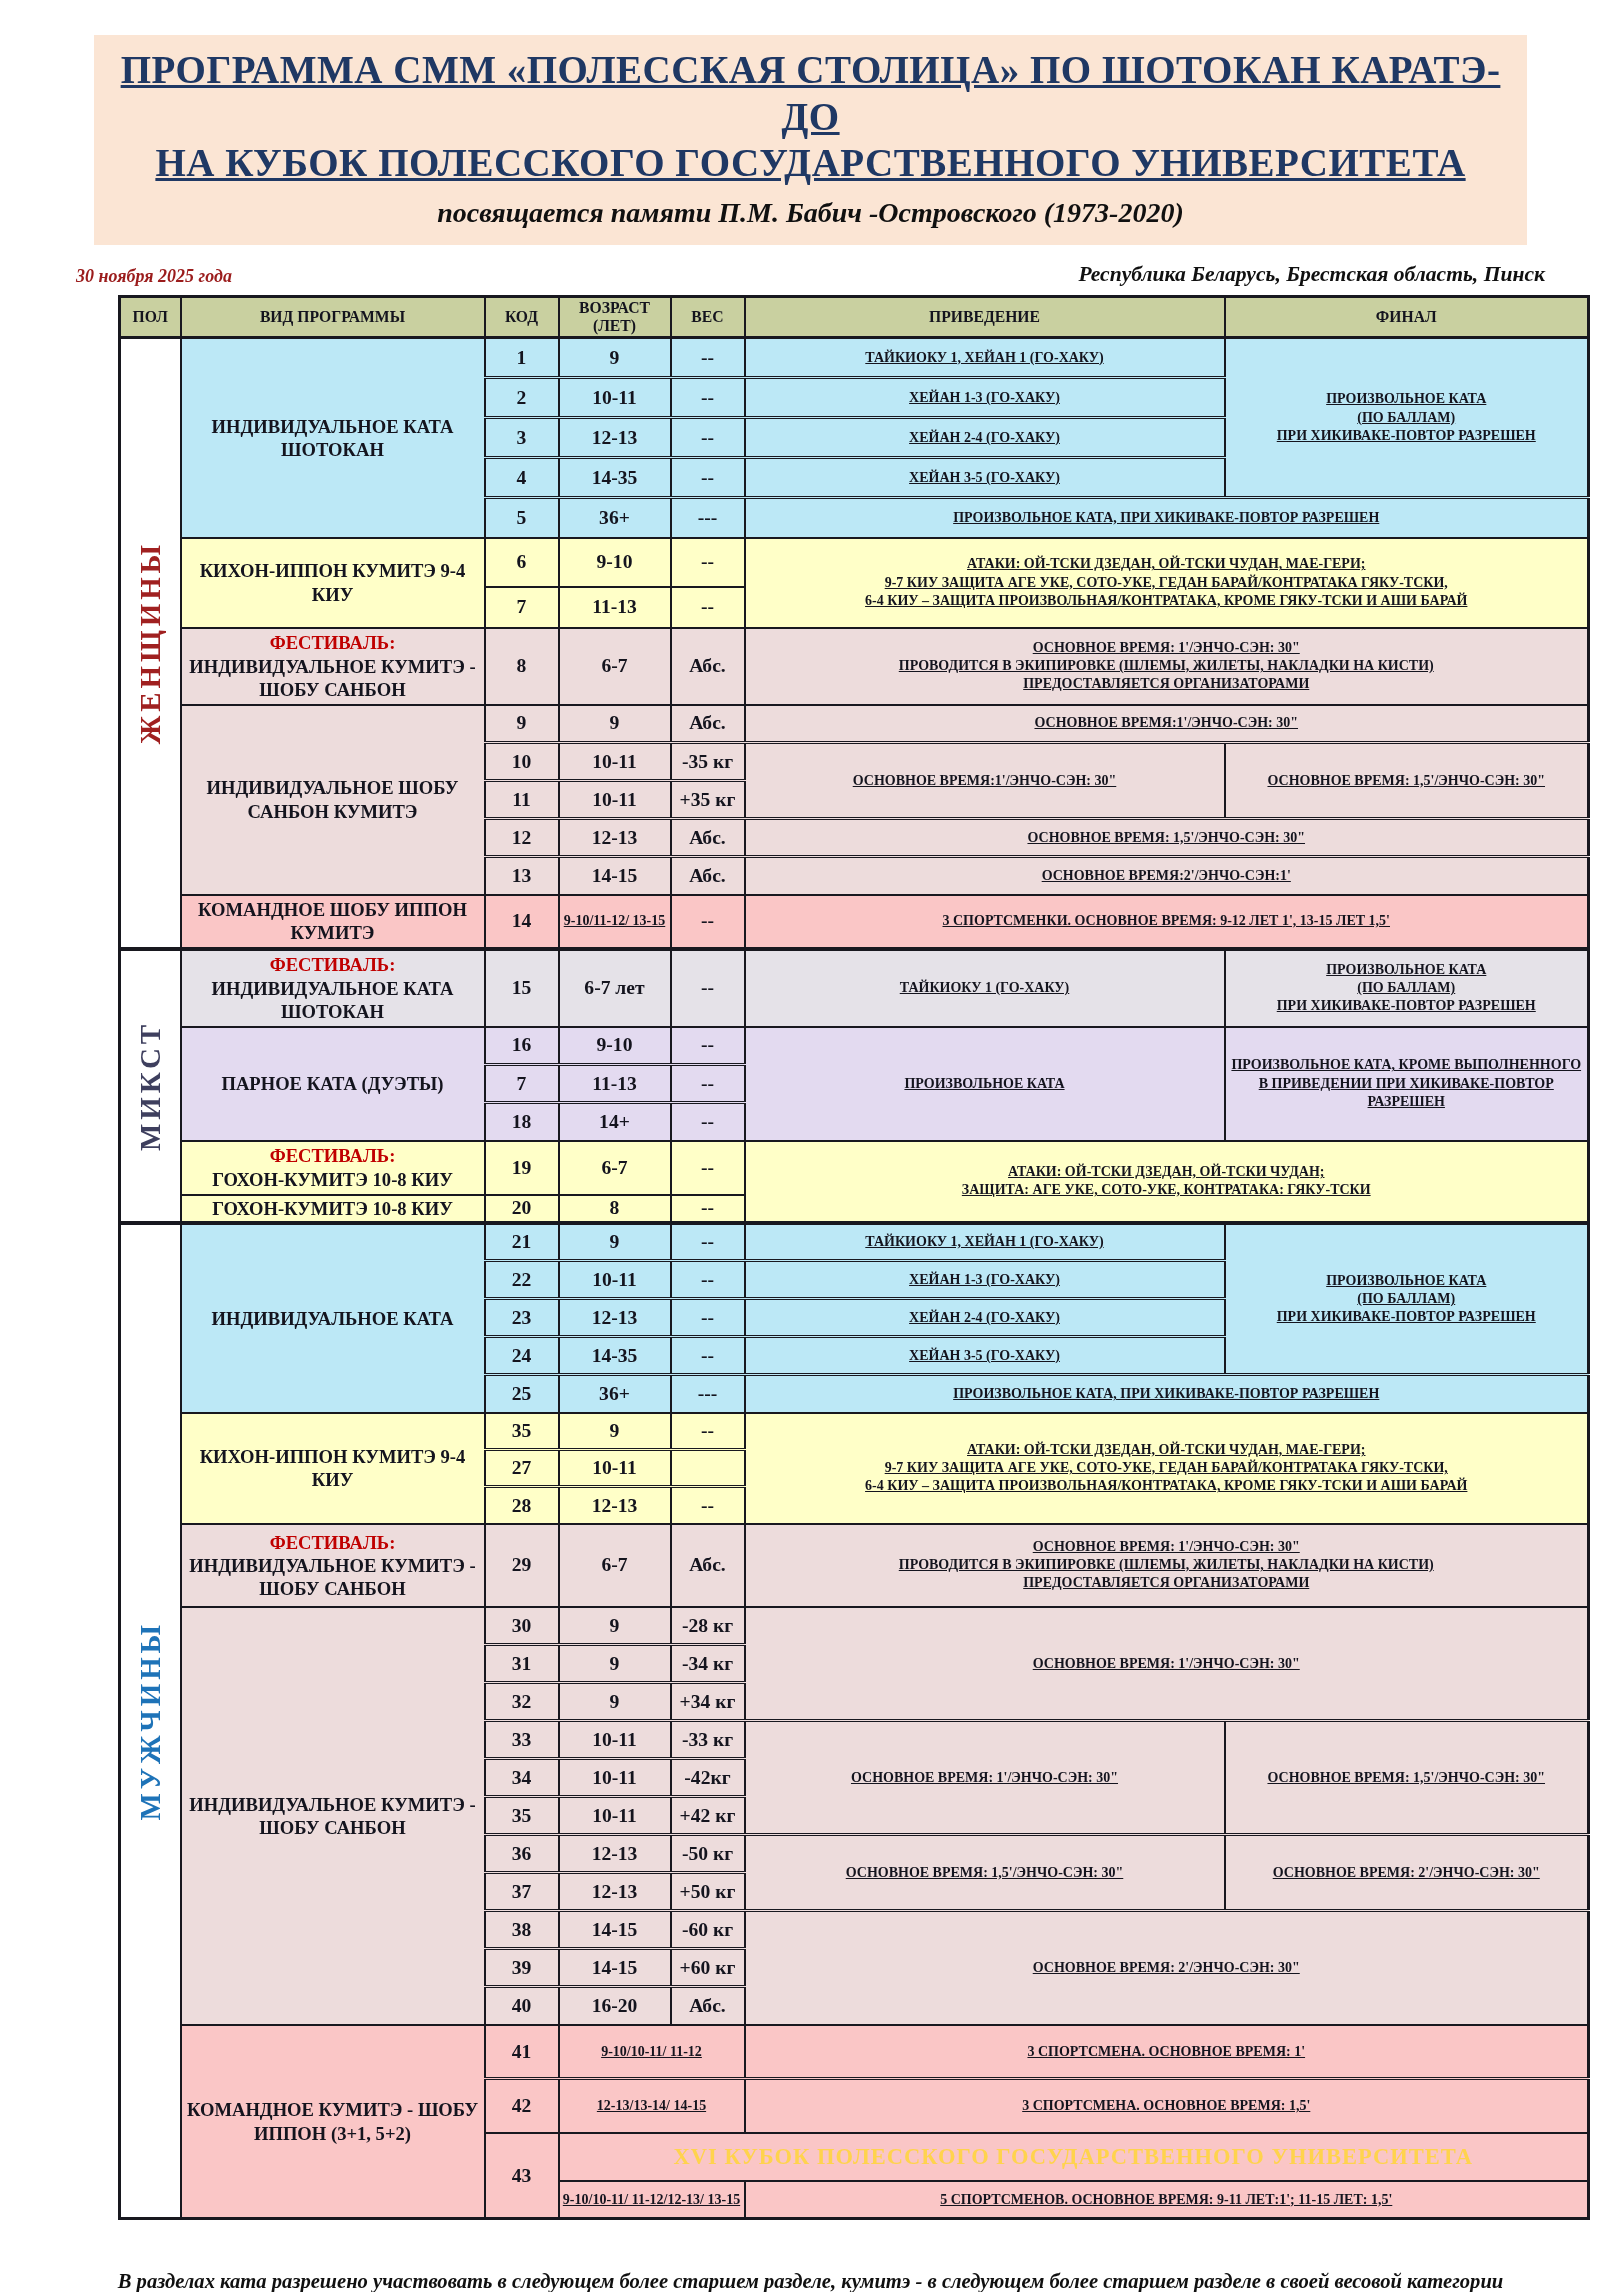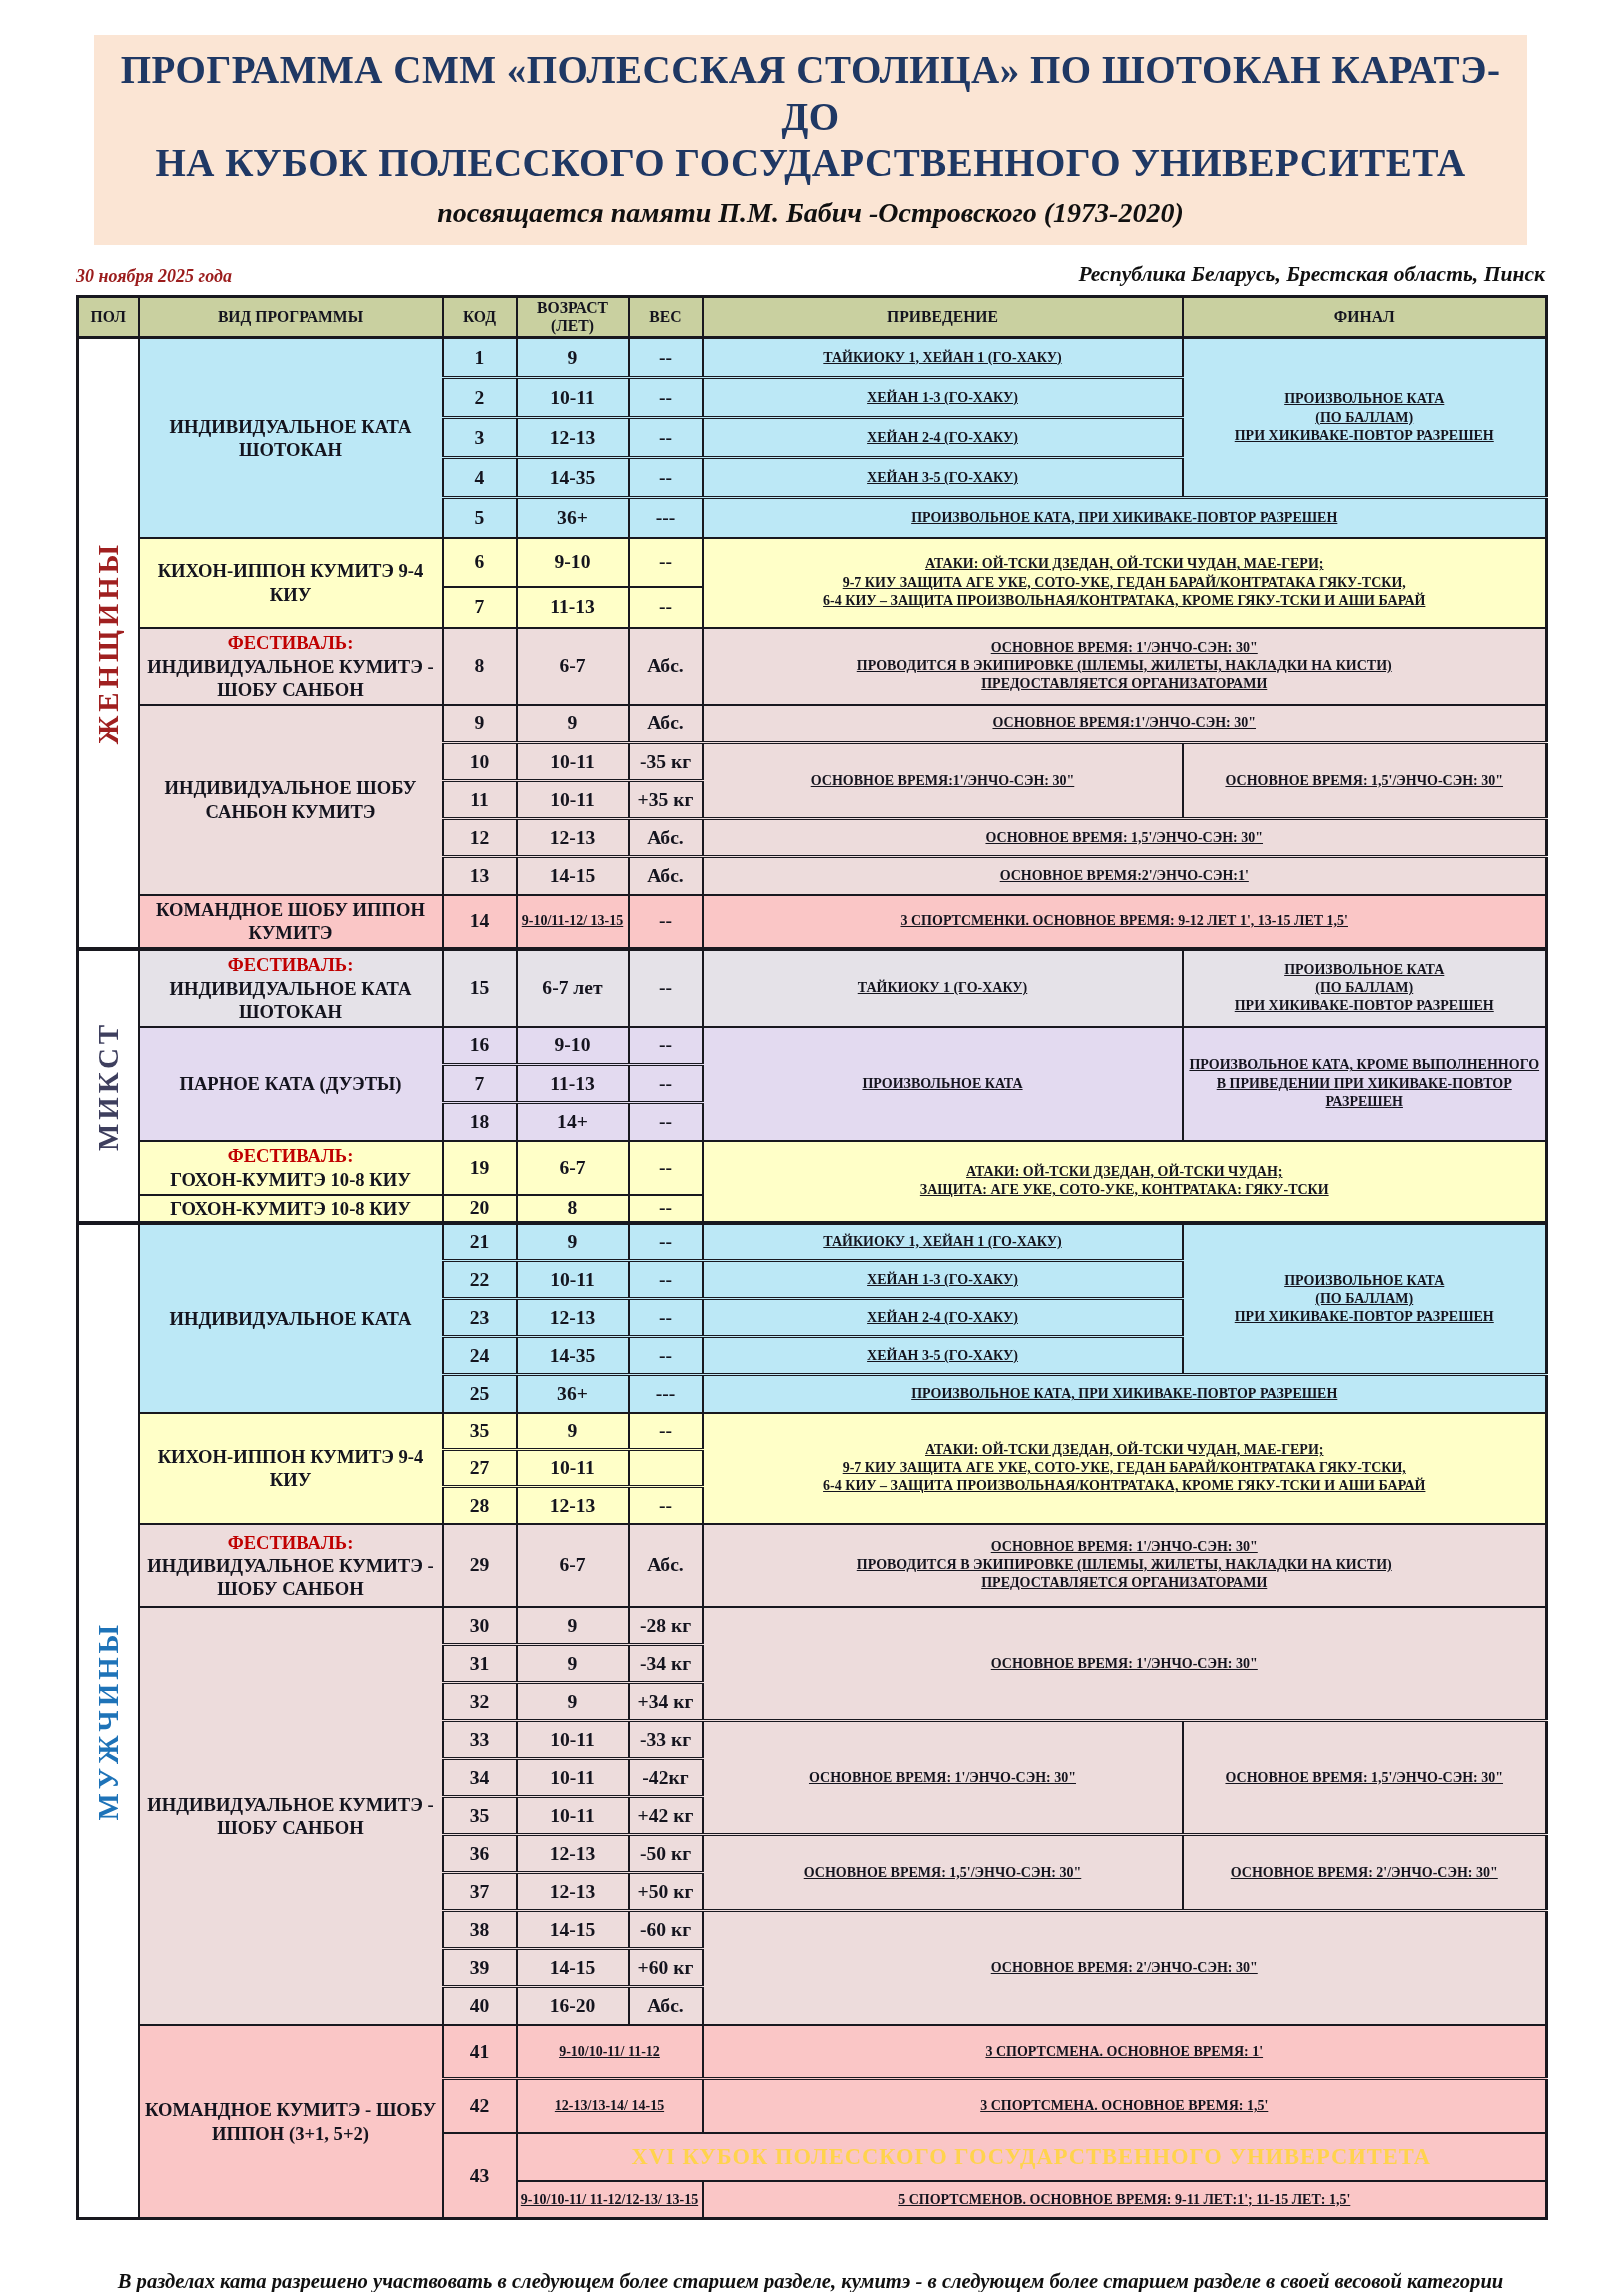--- a/index.html
+++ b/index.html
@@ -1,27 +1,27 @@
 <!DOCTYPE html>
 <html lang="ru"><head>
 <meta charset="utf-8">
 <style>
   html,body { margin:0; padding:0; background:#ffffff; }
   body { width:1621px; min-height:2293px; font-family:"Liberation Serif", serif; }
   .page { box-sizing:border-box; width:1621px; padding:35px 76px 29px 76px; }
 
   .title-box { background:#FBE5D4; margin:0 17.6px 17.6px 17.6px; padding:11.8px 5.9px 15.7px 5.9px; text-align:center; }
-  .title-line { color:#1F3864; font-weight:bold; font-size:39px; line-height:1.2; letter-spacing:0.5px; }
+  .title-line { color:#1F3864; font-weight:bold; font-size:39px; line-height:1.2; letter-spacing:0.5px;text-decoration:underline; }
   .subtitle { color:#101010; font-weight:bold; font-style:italic; font-size:28px; margin-top:9.8px; }
 
   .meta-row { display:flex; justify-content:space-between; align-items:flex-end; margin:0 0 7.8px 0; }
   .date-label { color:#9B1C1C; font-size:18px; font-weight:bold; font-style:italic; }
   .location-label { color:#101010; font-size:21.6px; font-weight:bold; font-style:italic; }
 
-  table.program { border-collapse:collapse; width:1468px; table-layout:fixed; border:3.9px solid #18181f; }
+  table.program { border-collapse:collapse; width:1468px; table-layout:fixed; border:3.9px solid #18181f;margin-left:42px; }
   .program td, .program th { border:2px solid #18181f; text-align:center; vertical-align:middle; padding:1px 2.9px; color:#14141e; font-weight:bold; box-sizing:border-box; }
   .program thead th { background:#C9D0A0; font-size:15.7px; line-height:1.15; border-bottom:3.9px solid #18181f; }
 
   tr.g > td { border-top:2.9px solid #18181f; }
   tr.s > td { border-top:4.9px solid #18181f; }
   tr.d > td { border-top:3.9px double #18181f; }
 
   tr.blue   > td { background:#BCE8F6; }
   tr.yellow > td { background:#FFFFC8; }
   tr.pink   > td { background:#EDDCDC; }

